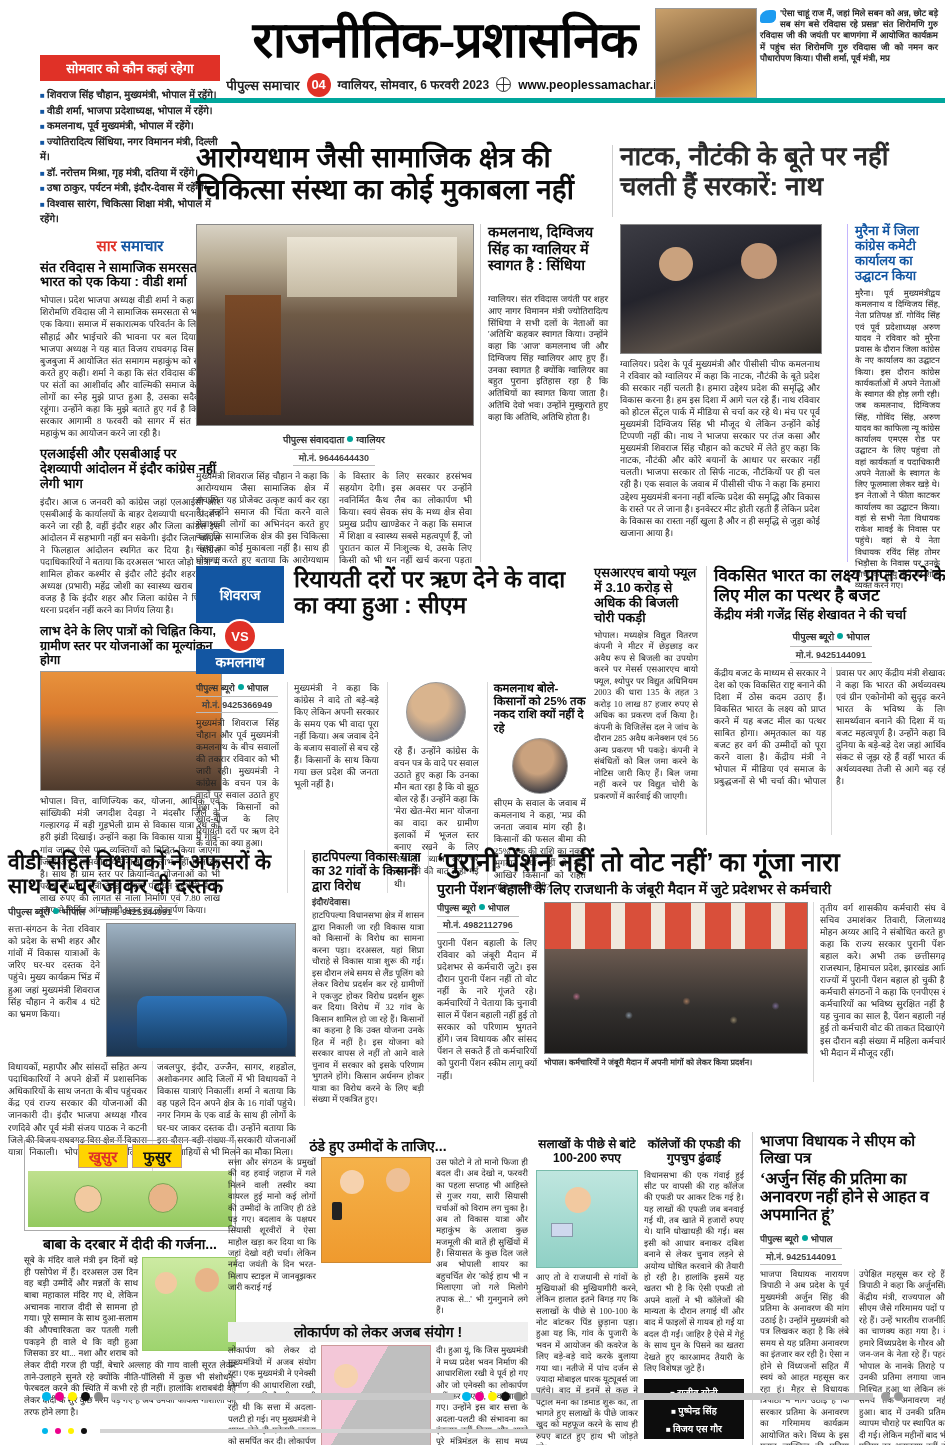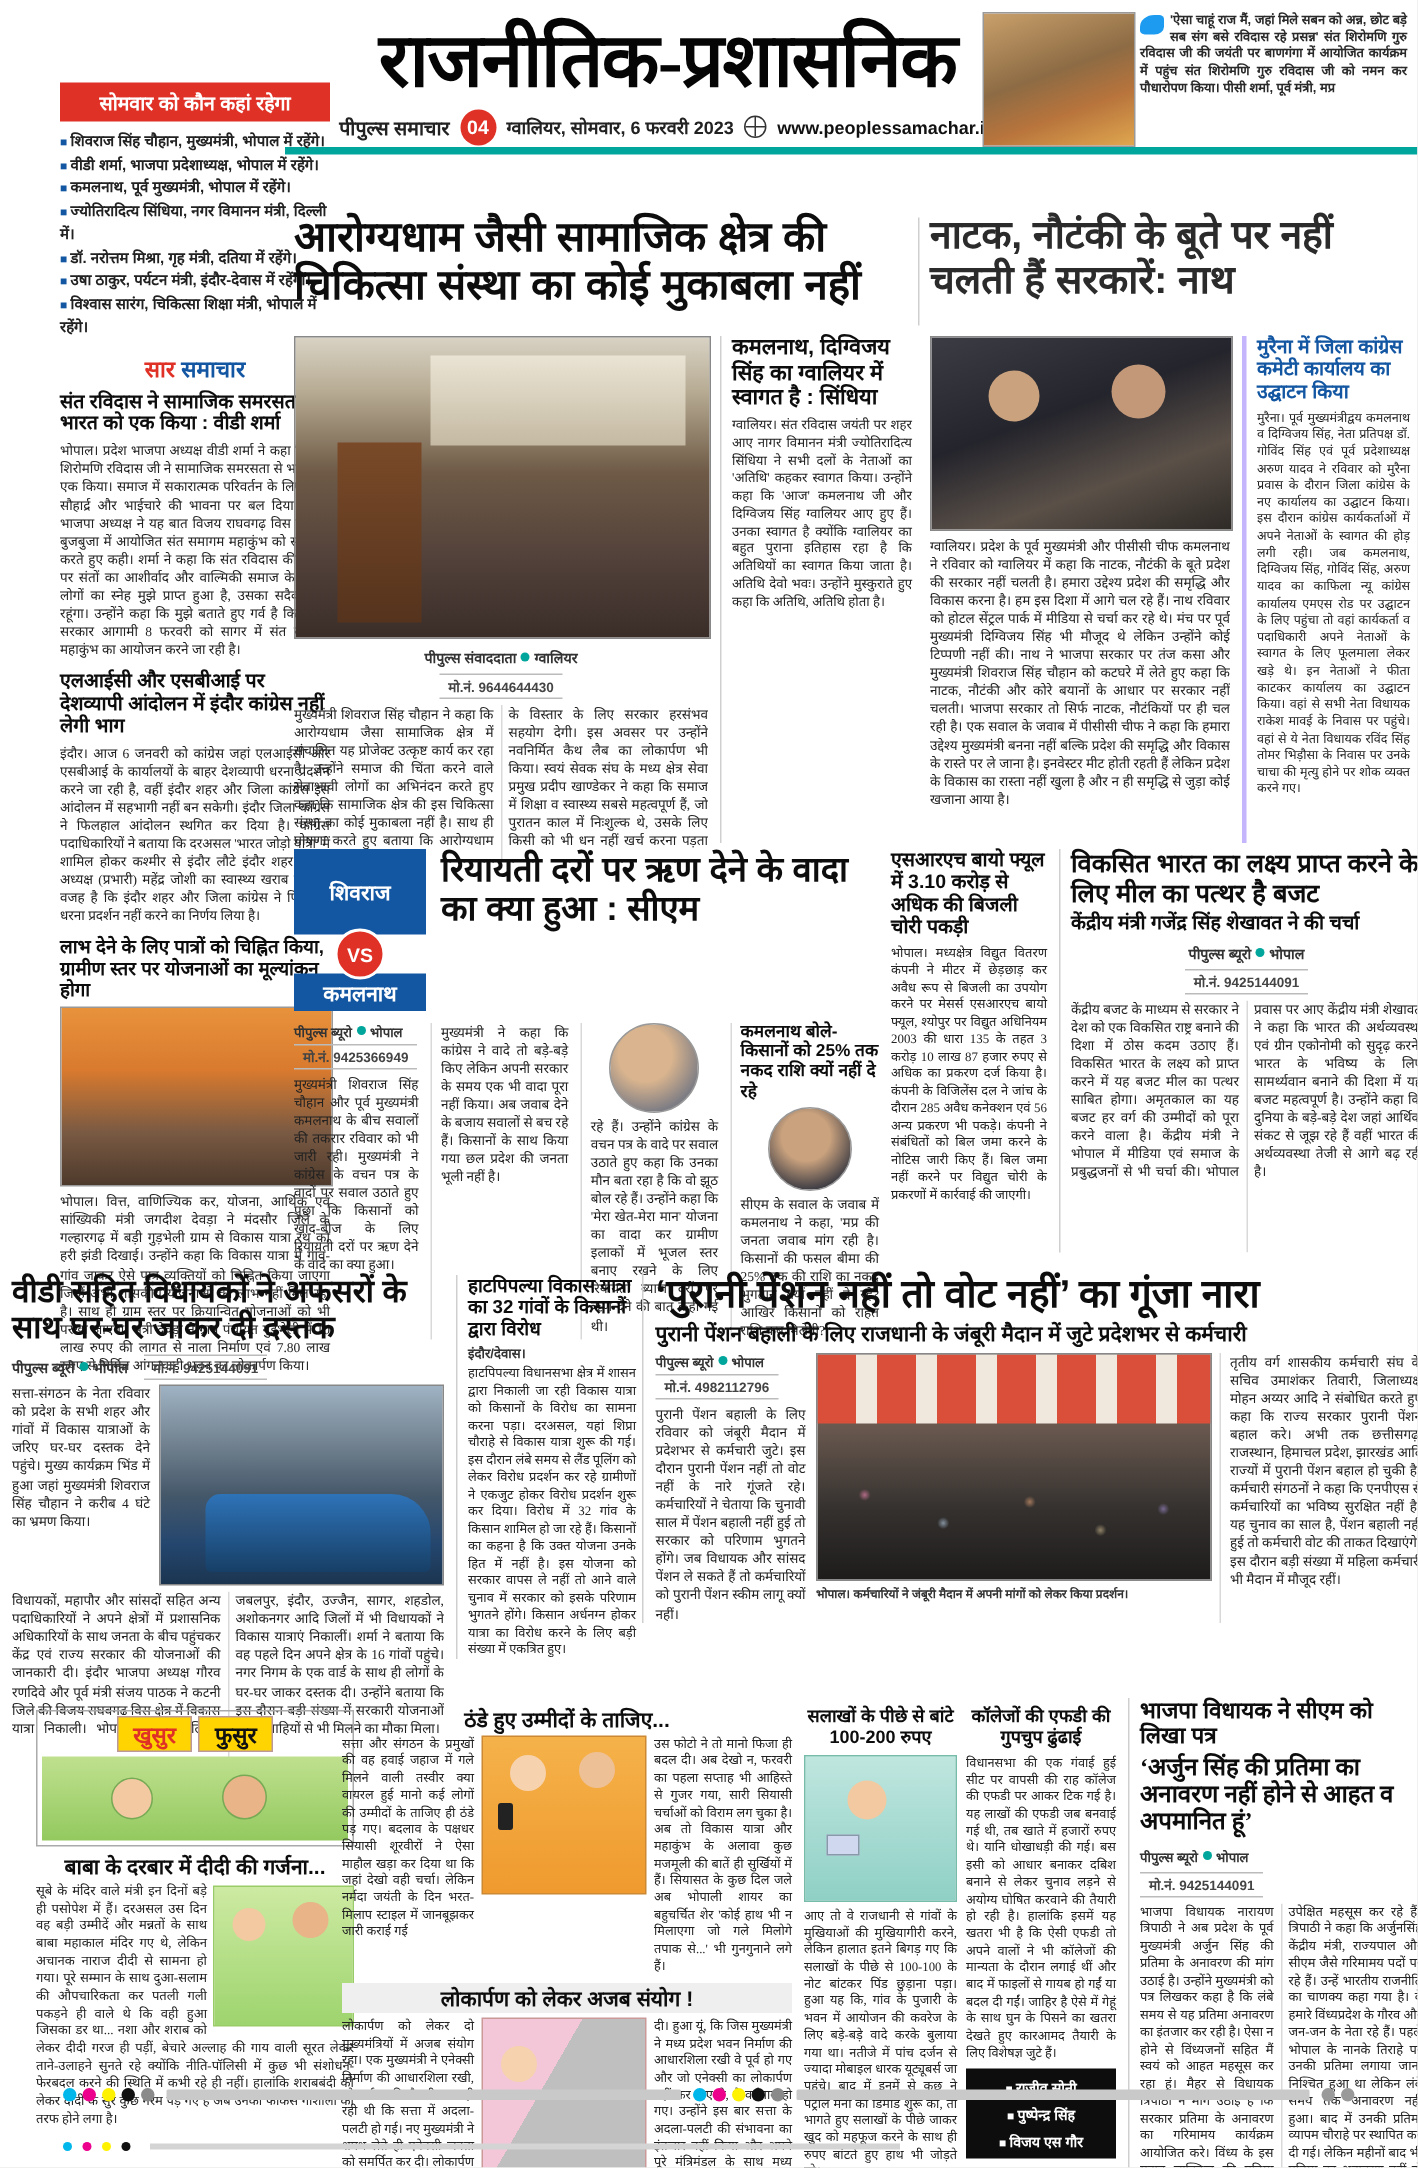--- a/index.html
+++ b/index.html
@@ -92,34 +92,34 @@
           <span>पीपुल्स संवाददाता</span><span class="dot"></span><span>ग्वालियर</span>
         </span><br>
         <span class="phone">मो.नं. 9644644430</span>
       </div>
       <div class="body-txt col2" style="margin-top:4px;height:104px;overflow:hidden;">
         <span>मुख्यमंत्री शिवराज सिंह चौहान ने कहा कि आरोग्यधाम जैसा सामाजिक क्षेत्र में संचालित यह प्रोजेक्ट उत्कृष्ट कार्य कर रहा है। उन्होंने समाज की चिंता करने वाले सेवाभावी लोगों का अभिनंदन करते हुए कहा कि सामाजिक क्षेत्र की इस चिकित्सा संस्था का कोई मुकाबला नहीं है। साथ ही घोषणा करते हुए बताया कि आरोग्यधाम के विस्तार के लिए सरकार हरसंभव सहयोग देगी। इस अवसर पर उन्होंने नवनिर्मित कैथ लैब का लोकार्पण भी किया।</span>
         <span>स्वयं सेवक संघ के मध्य क्षेत्र सेवा प्रमुख प्रदीप खाण्डेकर ने कहा कि समाज में शिक्षा व स्वास्थ्य सबसे महत्वपूर्ण हैं, जो पुरातन काल में निःशुल्क थे, उसके लिए किसी को भी धन नहीं खर्च करना पड़ता था। आरोग्यधाम में सेवा के ध्येय वाक्य पर चलते हुए समाज के सामान्य व्यक्ति के लिए गुणवत्तापूर्ण स्वास्थ्य सुविधाएं उपलब्ध कराई जा रही हैं।</span>
       </div>
     </div>
     <div style="width:128px;border-left:1px solid #cfcfcf;padding-left:7px;">
-      <div class="headline" style="font-size:14.5px;margin-bottom:4px;">कमलनाथ, दिग्विजय सिंह का ग्वालियर में स्वागत है : सिंधिया</div>
+      <div class="headline" style="font-size:14.5px;margin-bottom:20px;">कमलनाथ, दिग्विजय सिंह का ग्वालियर में स्वागत है : सिंधिया</div>
       <div class="body-txt" style="font-size:8.8px;">ग्वालियर। संत रविदास जयंती पर शहर आए नागर विमानन मंत्री ज्योतिरादित्य सिंधिया ने सभी दलों के नेताओं का 'अतिथि' कहकर स्वागत किया। उन्होंने कहा कि 'आज' कमलनाथ जी और दिग्विजय सिंह ग्वालियर आए हुए हैं। उनका स्वागत है क्योंकि ग्वालियर का बहुत पुराना इतिहास रहा है कि अतिथियों का स्वागत किया जाता है। अतिथि देवो भवः। उन्होंने मुस्कुराते हुए कहा कि अतिथि, अतिथि होता है।</div>
     </div>
   </div>
 
   <div class="abs" style="left:620px;top:224px;width:320px;height:338px;display:flex;gap:8px;">
     <div style="width:200px;">
       <div style="width:200px;height:128px;background:linear-gradient(160deg,#3c3c44 0%,#24242c 40%,#5a5048 70%,#2e2a26 100%);border:1px solid #888;position:relative;">
         <div style="position:absolute;left:38px;top:22px;width:34px;height:34px;border-radius:50%;background:#caa27e;"></div>
         <div style="position:absolute;left:120px;top:18px;width:36px;height:36px;border-radius:50%;background:#c29878;"></div>
       </div>
       <div class="body-txt" style="margin-top:4px;height:198px;overflow:hidden;">ग्वालियर। प्रदेश के पूर्व मुख्यमंत्री और पीसीसी चीफ कमलनाथ ने रविवार को ग्वालियर में कहा कि नाटक, नौटंकी के बूते प्रदेश की सरकार नहीं चलती है। हमारा उद्देश्य प्रदेश की समृद्धि और विकास करना है। हम इस दिशा में आगे चल रहे हैं। नाथ रविवार को होटल सेंट्रल पार्क में मीडिया से चर्चा कर रहे थे। मंच पर पूर्व मुख्यमंत्री दिग्विजय सिंह भी मौजूद थे लेकिन उन्होंने कोई टिप्पणी नहीं की। नाथ ने भाजपा सरकार पर तंज कसा और मुख्यमंत्री शिवराज सिंह चौहान को कटघरे में लेते हुए कहा कि नाटक, नौटंकी और कोरे बयानों के आधार पर सरकार नहीं चलती। भाजपा सरकार तो सिर्फ नाटक, नौटंकियों पर ही चल रही है। एक सवाल के जवाब में पीसीसी चीफ ने कहा कि हमारा उद्देश्य मुख्यमंत्री बनना नहीं बल्कि प्रदेश की समृद्धि और विकास के रास्ते पर ले जाना है। इनवेस्टर मीट होती रहती हैं लेकिन प्रदेश के विकास का रास्ता नहीं खुला है और न ही समृद्धि से जुड़ा कोई खजाना आया है।</div>
     </div>
-    <div style="width:112px;border-left:3px solid #c4b5fd;padding-left:7px;">
+    <div style="width:112px;border-left:1px solid #c4b5fd;padding-left:7px;margin-left:19px;">
       <div class="headline" style="font-size:13px;color:#1356a2;margin-bottom:4px;">मुरैना में जिला कांग्रेस कमेटी कार्यालय का उद्घाटन किया</div>
       <div class="body-txt" style="font-size:8.4px;">मुरैना। पूर्व मुख्यमंत्रीद्वय कमलनाथ व दिग्विजय सिंह, नेता प्रतिपक्ष डॉ. गोविंद सिंह एवं पूर्व प्रदेशाध्यक्ष अरुण यादव ने रविवार को मुरैना प्रवास के दौरान जिला कांग्रेस के नए कार्यालय का उद्घाटन किया। इस दौरान कांग्रेस कार्यकर्ताओं में अपने नेताओं के स्वागत की होड़ लगी रही। जब कमलनाथ, दिग्विजय सिंह, गोविंद सिंह, अरुण यादव का काफिला न्यू कांग्रेस कार्यालय एमएस रोड पर उद्घाटन के लिए पहुंचा तो वहां कार्यकर्ता व पदाधिकारी अपने नेताओं के स्वागत के लिए फूलमाला लेकर खड़े थे। इन नेताओं ने फीता काटकर कार्यालय का उद्घाटन किया। वहां से सभी नेता विधायक राकेश मावई के निवास पर पहुंचे। वहां से ये नेता विधायक रविंद सिंह तोमर भिड़ौसा के निवास पर उनके चाचा की मृत्यु होने पर शोक व्यक्त करने गए।</div>
     </div>
   </div>
 
   <div class="abs" style="left:196px;top:566px;width:390px;height:278px;">
     <div style="display:flex;gap:10px;align-items:flex-start;">
       <div style="width:88px;text-align:center;">
         <div style="background:#1356a2;color:#fff;font-weight:700;font-size:14px;padding:19px 0;">शिवराज</div>
         <div style="width:30px;height:30px;margin:-4px auto;border-radius:50%;background:#e03127;color:#fff;font-weight:700;font-size:13px;display:flex;align-items:center;justify-content:center;border:2px solid #fff;position:relative;z-index:2;">VS</div>

